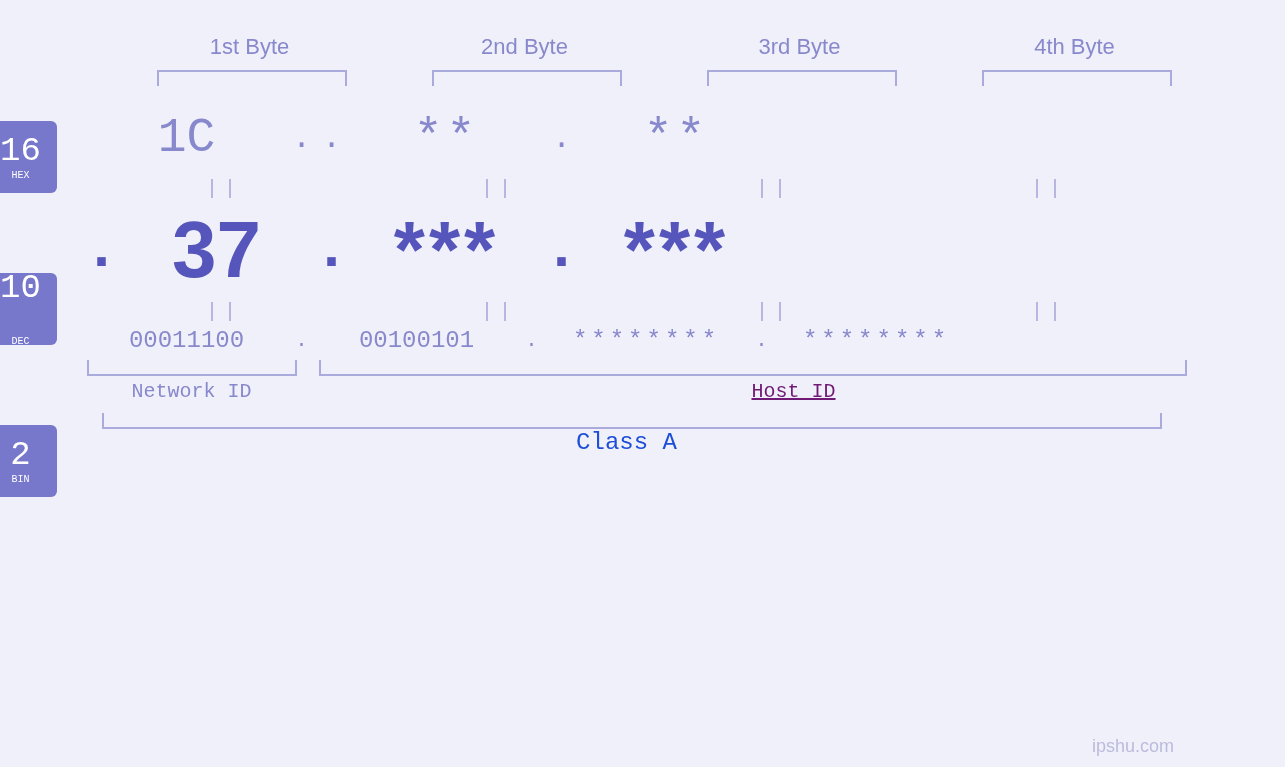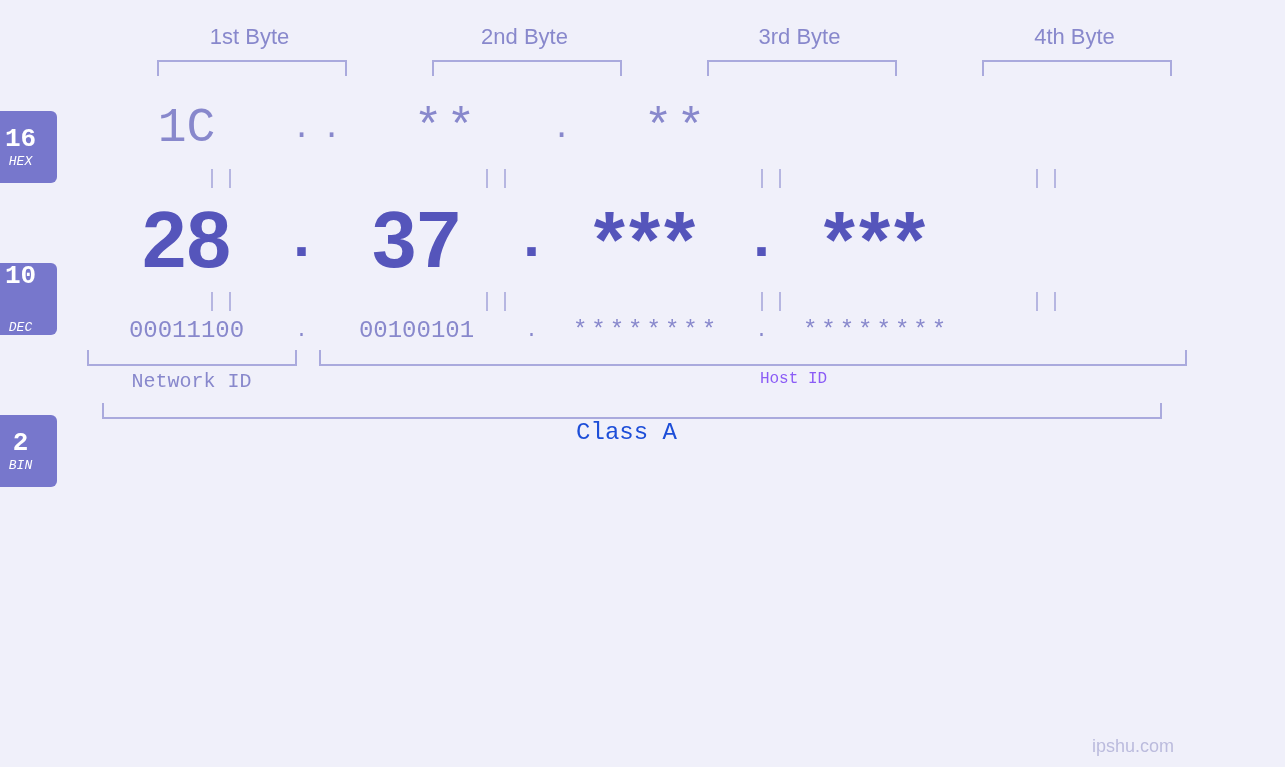--- a/index.html
+++ b/index.html
@@ -12,21 +12,21 @@
       position: relative;
     }
 
     .page {
       width: 1194px;
       height: 767px;
       position: relative;
       display: flex;
       flex-direction: column;
       align-items: center;
-      padding-top: 24px;
+      padding-top: 34px;
     }
 
     
     .byte-labels {
       display: flex;
       margin-left: 130px;
       width: 1100px;
       justify-content: space-around;
       margin-bottom: 10px;
     }
@@ -59,28 +59,27 @@
       color: white;
       width: 72px;
       height: 72px;
       display: flex;
       flex-direction: column;
       align-items: center;
       justify-content: center;
       border-radius: 6px;
     }
     .badge-num {
-      font-size: 26px;
-      font-weight: bold;
+      font-size: 34px;
+      font-weight: normal;
       line-height: 1;
     }
     .badge-label {
-      font-size: 13px;
+      font-size: 10px;
       margin-top: 2px;
-      font-style: italic;
     }
 
     
     .data-section {
       flex: 1;
       display: flex;
       flex-direction: column;
     }
 
     .bracket {
@@ -251,23 +250,20 @@
       </div>
 
       <div class="eq-row">
         <div class="eq-cell">||</div>
         <div class="eq-cell">||</div>
         <div class="eq-cell">||</div>
         <div class="eq-cell">||</div>
       </div>
 
       <div class="dec-row">
-        <div class="cell">
-          <span class="dec-val">28</span>
-        </div>
         <div class="dot-sep">
             <span class="dec-dot">.</span>
           </div>
         <div class="cell">
           <span class="dec-val">37</span>
         </div>
         <div class="dot-sep">
             <span class="dec-dot">.</span>
           </div>
         <div class="cell">
@@ -317,21 +313,21 @@
         <div style="width:210px; height:16px; border:2px solid #aaaadd; border-top:none;"></div>
 
         <div style="width:22px;"></div>
 
         <div style="flex:1; height:16px; border:2px solid #aaaadd; border-top:none;"></div>
       </div>
 
       <div style="display:flex; width:1100px; margin-top:4px;gap:41px;">
         <div style="width:210px; text-align:center; color:#8888cc; font-size:20px;">Network ID</div>
         <div style="width:22px;"></div>
-        <div style="flex:1; text-align:center; color:#8b5cf6; font-size:16px;">Host ID</div>
+        <div style="flex:1; text-align:center; color:#701a75; font-size:20px;text-decoration:underline;">Host ID</div>
       </div>
 
       <div style="margin-top:10px; width:1080px; margin-left:5px;">
         <div style="width:1060px; height:16px; border:2px solid #aaaadd; border-top:none; margin:0 auto;"></div>
       </div>
 
       <div style="text-align:center; color:#1d4ed8; font-size:24px; font-family:'Courier New',monospace; width:1080px;">Class A</div>
 
     </div>
   </div>

